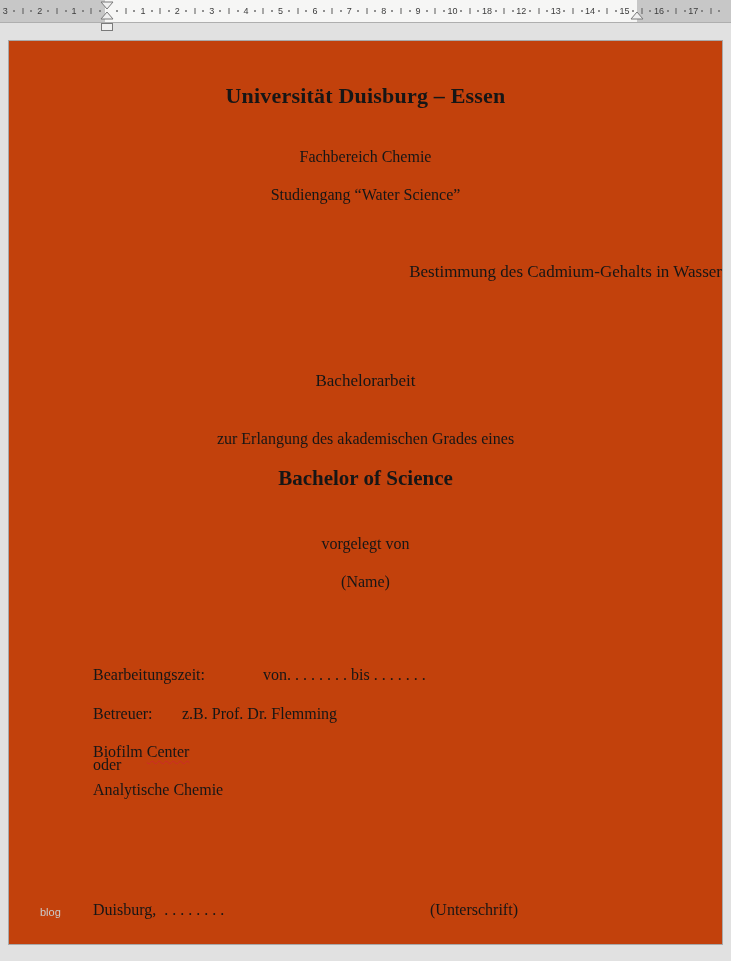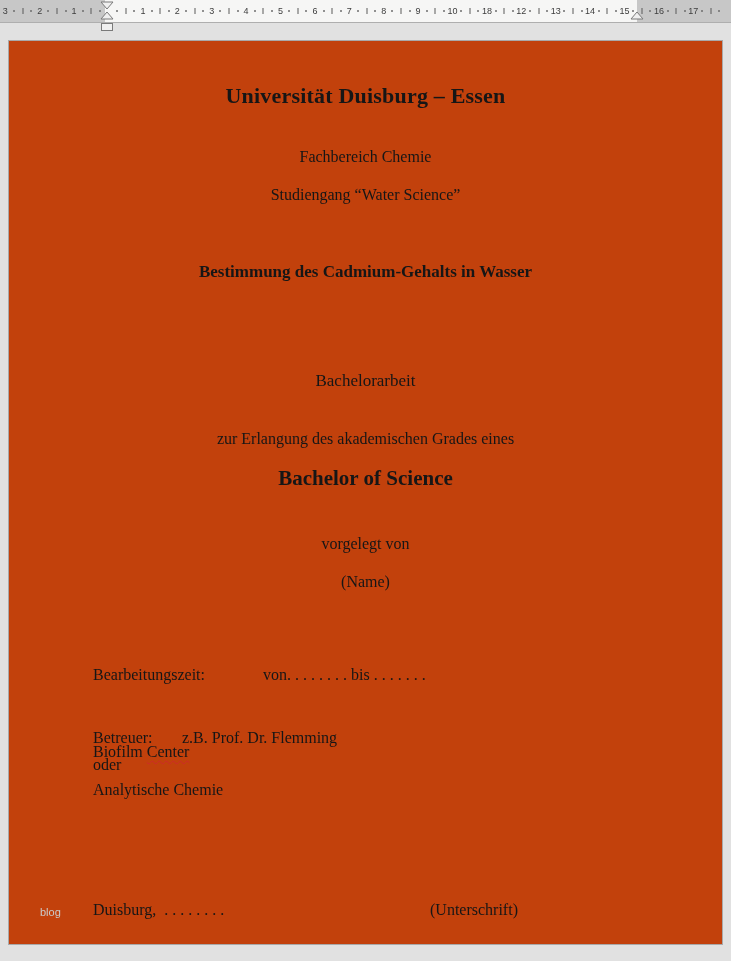--- a/index.html
+++ b/index.html
@@ -32,26 +32,26 @@
   .marker{position:absolute;z-index:5;display:block;}
   
   .page{
     position:absolute;left:8px;top:40px;width:713px;height:903px;
     background:#c2410c;border:1px solid #a9a9a9;
   }
   .line{position:absolute;color:#161616;white-space:nowrap;}
   .center{left:0;right:0;text-align:center;}
   .t-university{font-size:22px;font-weight:bold;letter-spacing:.2px;}
   .t-body{font-size:16px;}
-  .t-thesis{font-size:17px;font-weight:bold;}
+  .t-thesis{font-size:17px;font-weight:normal;text-align:right;}
   .t-type{font-size:17px;}
   .t-degree{font-size:21px;font-weight:bold;}
   .pre{white-space:pre;}
   .lbl-wide{display:inline-block;width:170px;}
-  .lbl-narrow{display:inline-block;width:89px;margin-top:24px;}
+  .lbl-narrow{display:inline-block;width:89px;}
   .squiggle{
     margin-left:4px;
     text-decoration:underline;
     text-decoration-style:wavy;
     text-decoration-color:#cc2a27;
     text-decoration-thickness:1px;
     text-underline-offset:3px;
   }
   .watermark{
     position:absolute;left:31px;top:865px;

